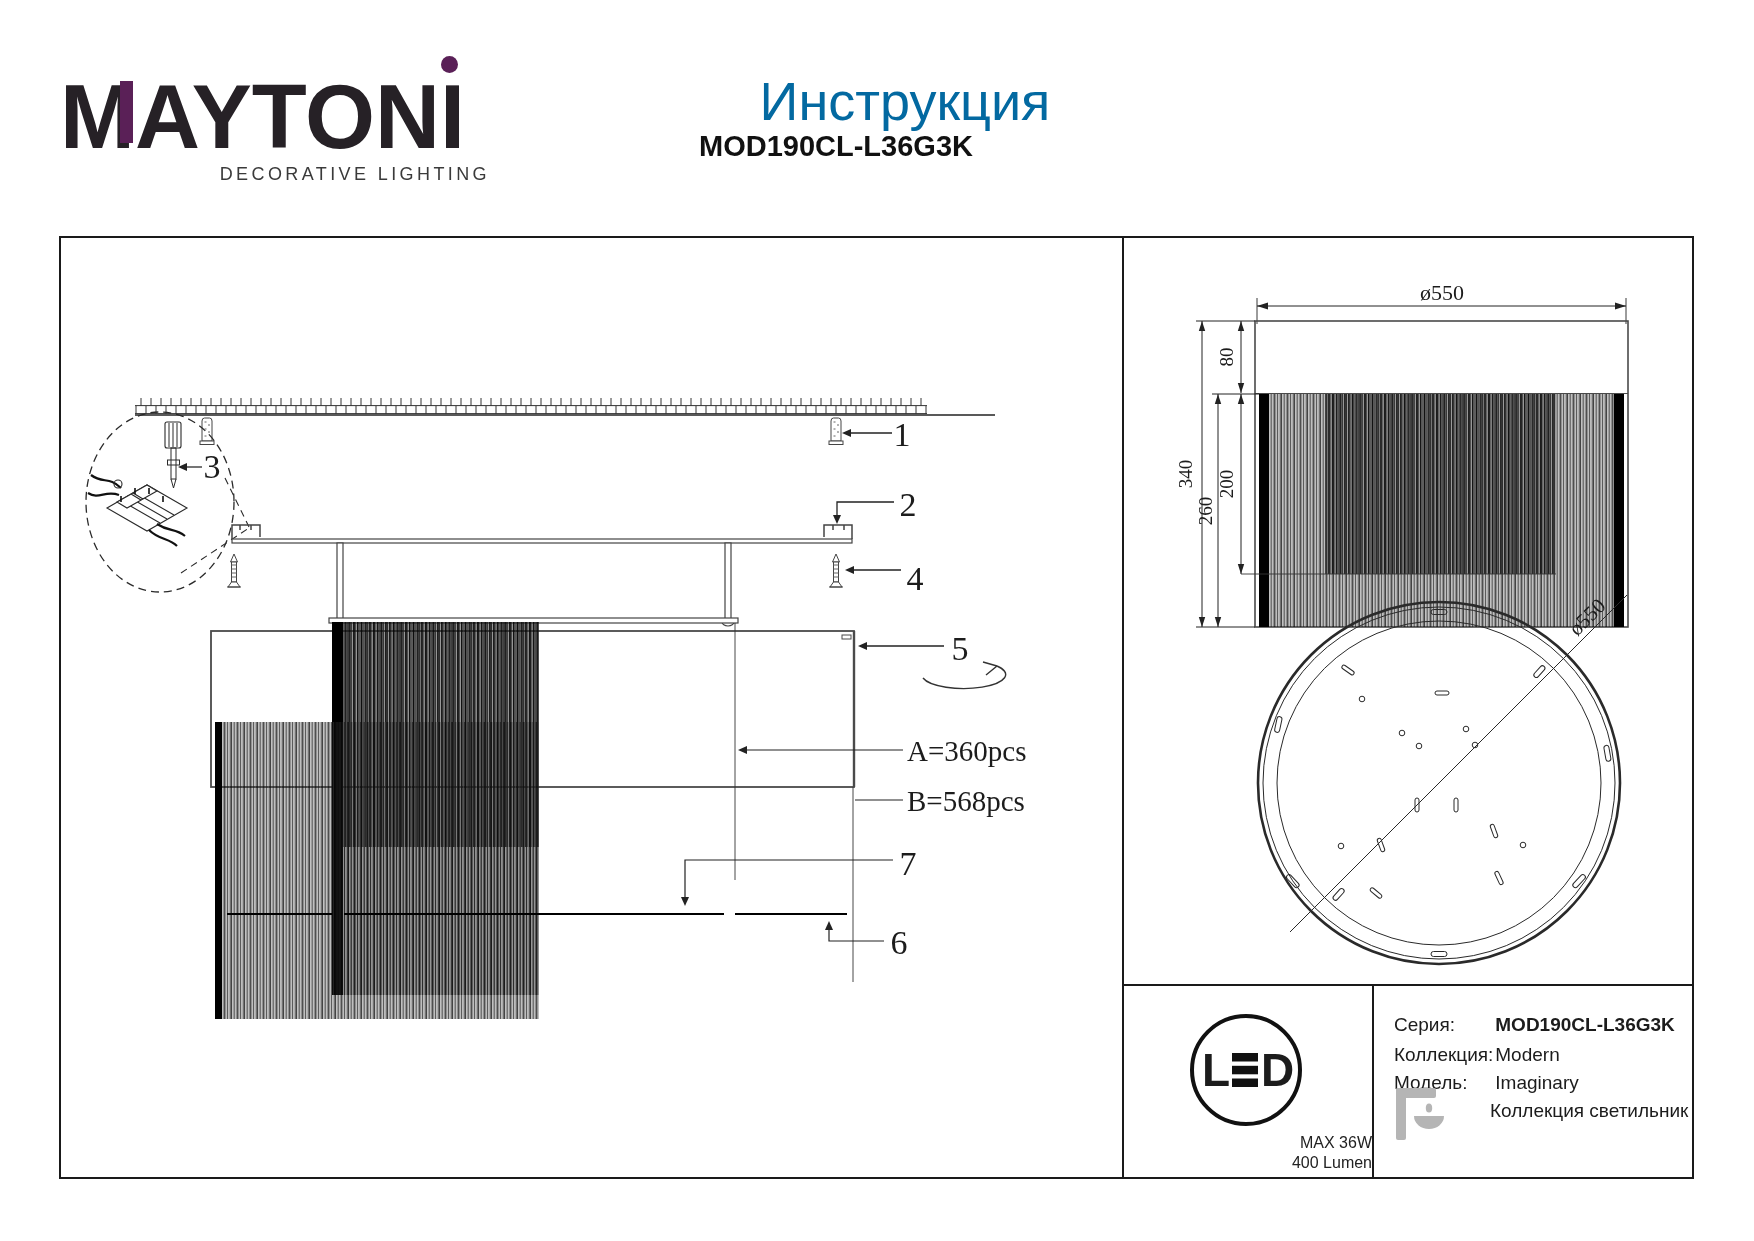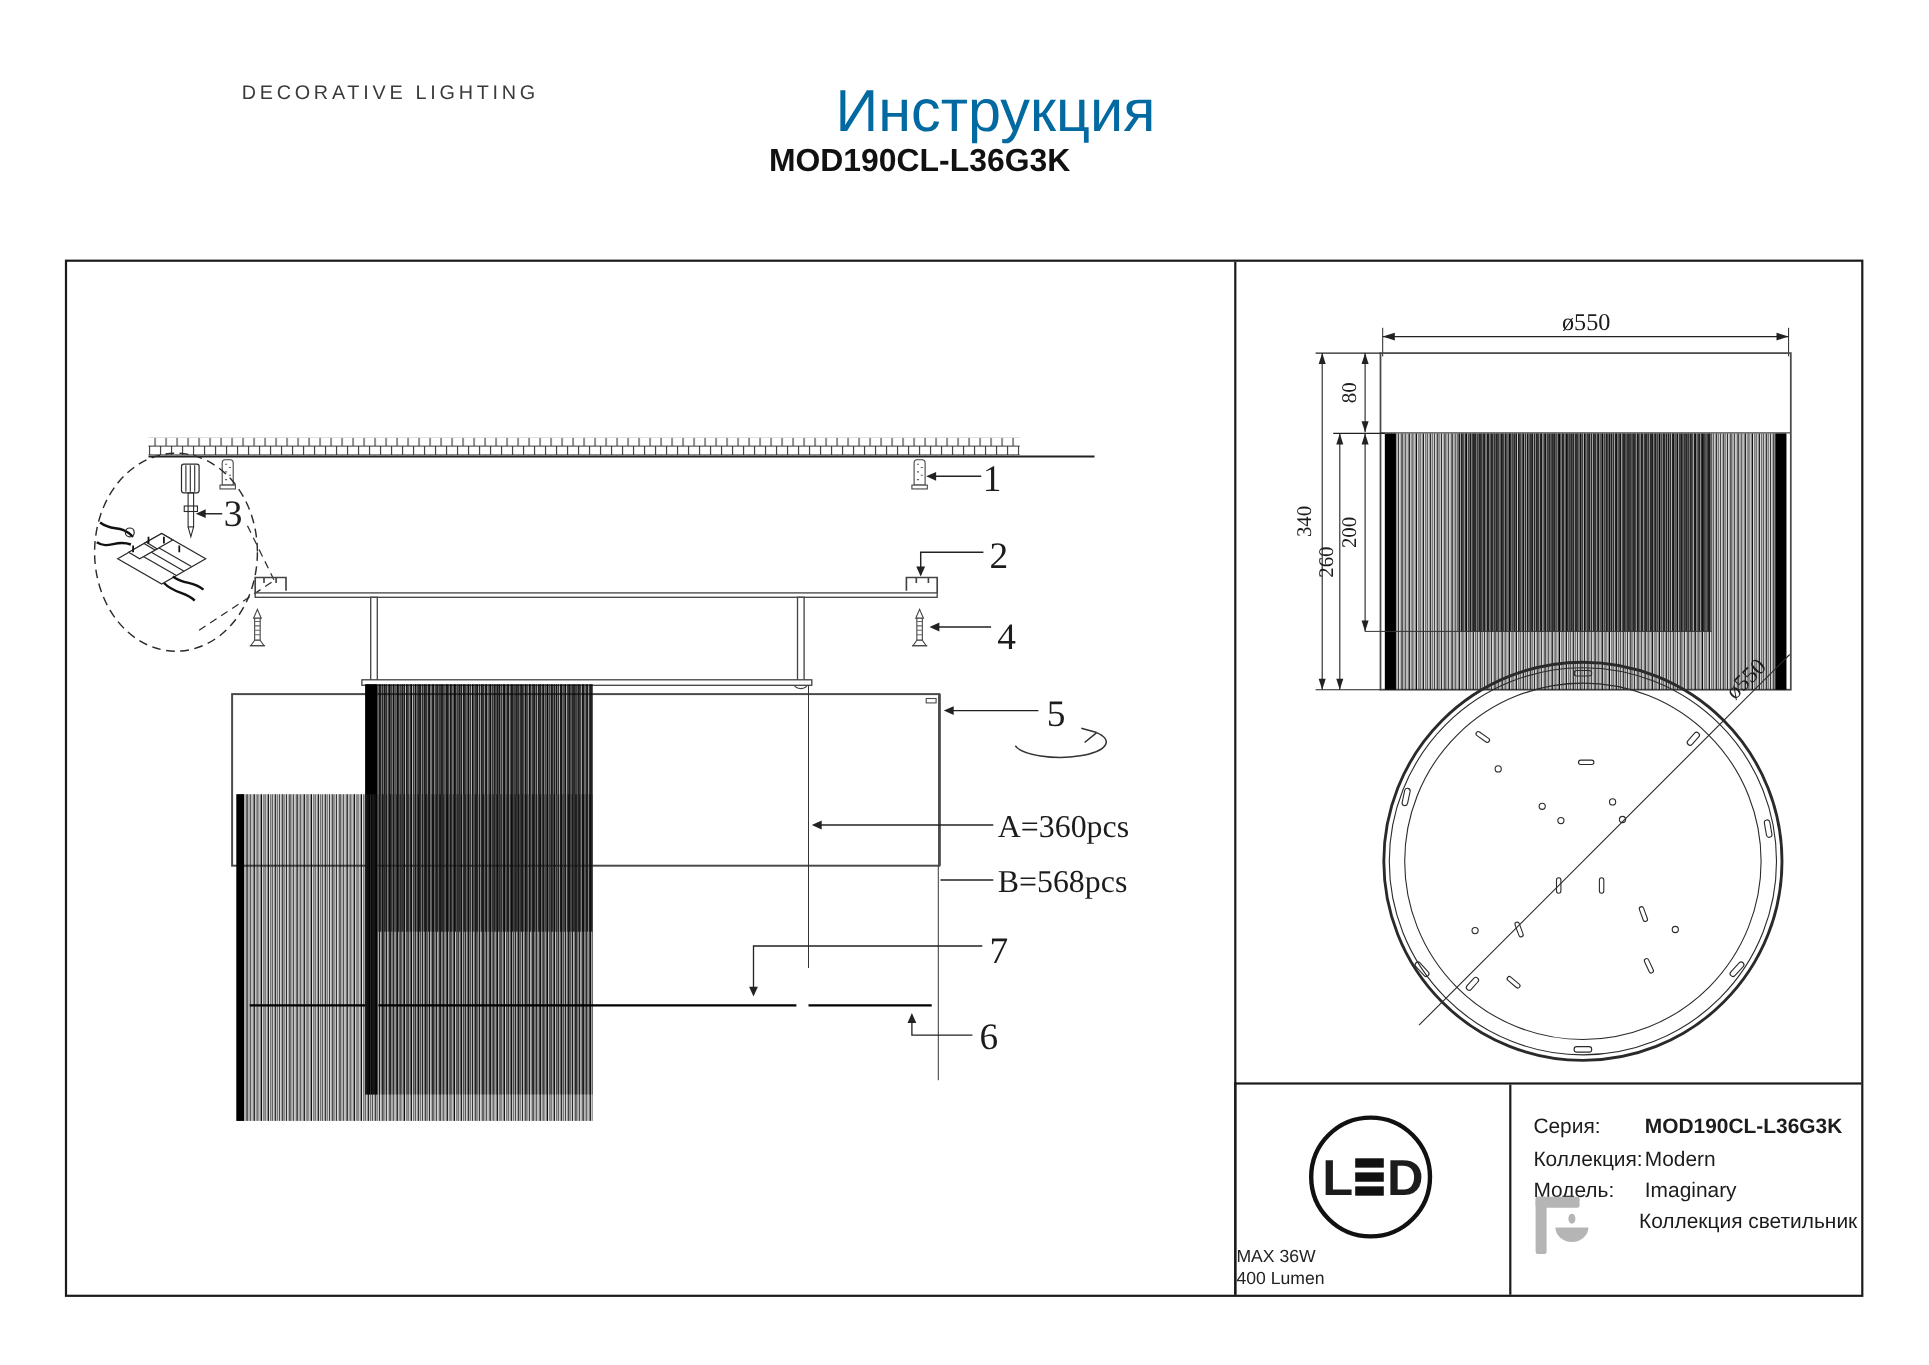--- a/index.html
+++ b/index.html
@@ -17,31 +17,32 @@
   .title{left:700px;top:70px;width:410px;text-align:center;font-size:54px;color:#0369a1;}
   .subtitle{left:640px;top:130px;width:392px;text-align:center;font-size:29px;font-weight:bold;color:#111;}
 
   
   .frame{left:59px;top:236px;width:1635px;height:943px;border:2px solid #1a1a1a;box-sizing:border-box;}
   .vdivider{left:1061px;top:0;width:2px;height:939px;background:#1a1a1a;}
 
   
   .spec-table{left:1061px;top:746px;width:570px;height:193px;border-top:2px solid #1a1a1a;border-left:2px solid #1a1a1a;box-sizing:border-box;}
   .cell-split{position:absolute;left:248px;top:0;width:2px;height:100%;background:#1a1a1a;}
-  .led-txt{position:absolute;width:248px;text-align:left;font-size:16px;color:#222;}
+  .led-txt{position:absolute;width:248px;text-align:right;font-size:16px;color:#222;}
   .spec-row{position:absolute;left:270px;font-size:19px;white-space:nowrap;}
   .spec-row .lb{display:inline-block;width:96px;}
   .spec-type{position:absolute;left:366px;font-size:19px;white-space:nowrap;}
   svg text{fill:#1c1c1c;}
   .num{font-family:"Liberation Serif","DejaVu Serif",serif;}
 </style>
 </head>
 <body>
 
 <div class="abs logo" style="--accent:#5a2057">
+  <div class="brand"><span class="m">M</span><span>AYTON</span><span class="i">I</span></div>
   <div class="tagline">DECORATIVE LIGHTING</div>
 </div>
 <div class="abs title">Инструкция</div>
 <div class="abs subtitle">MOD190CL-L36G3K</div>
 
 <div class="abs frame">
   <div class="abs vdivider"></div>
 
   <svg class="abs" style="left:0;top:0" width="1061" height="939" viewBox="0 0 1061 939">
     <defs>

